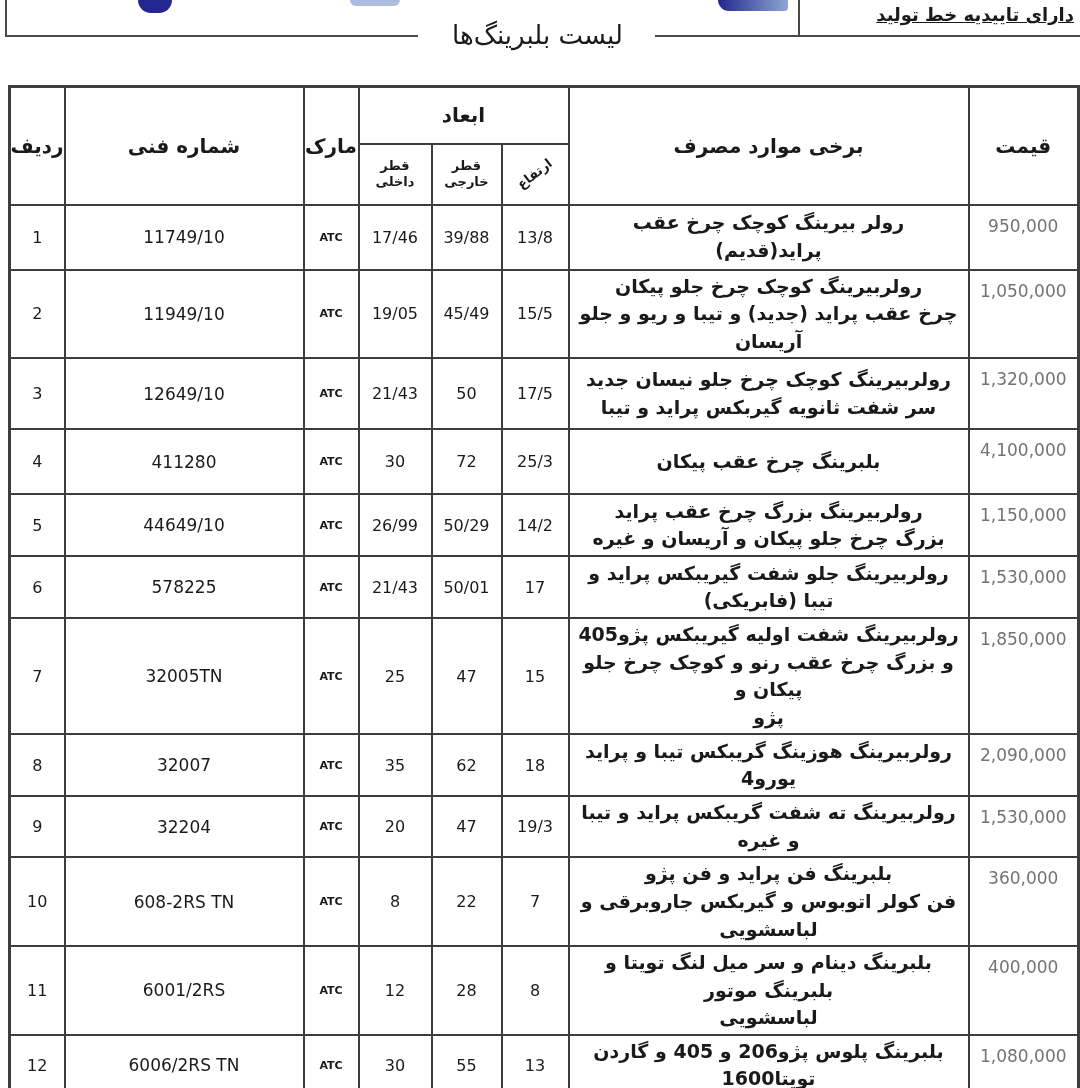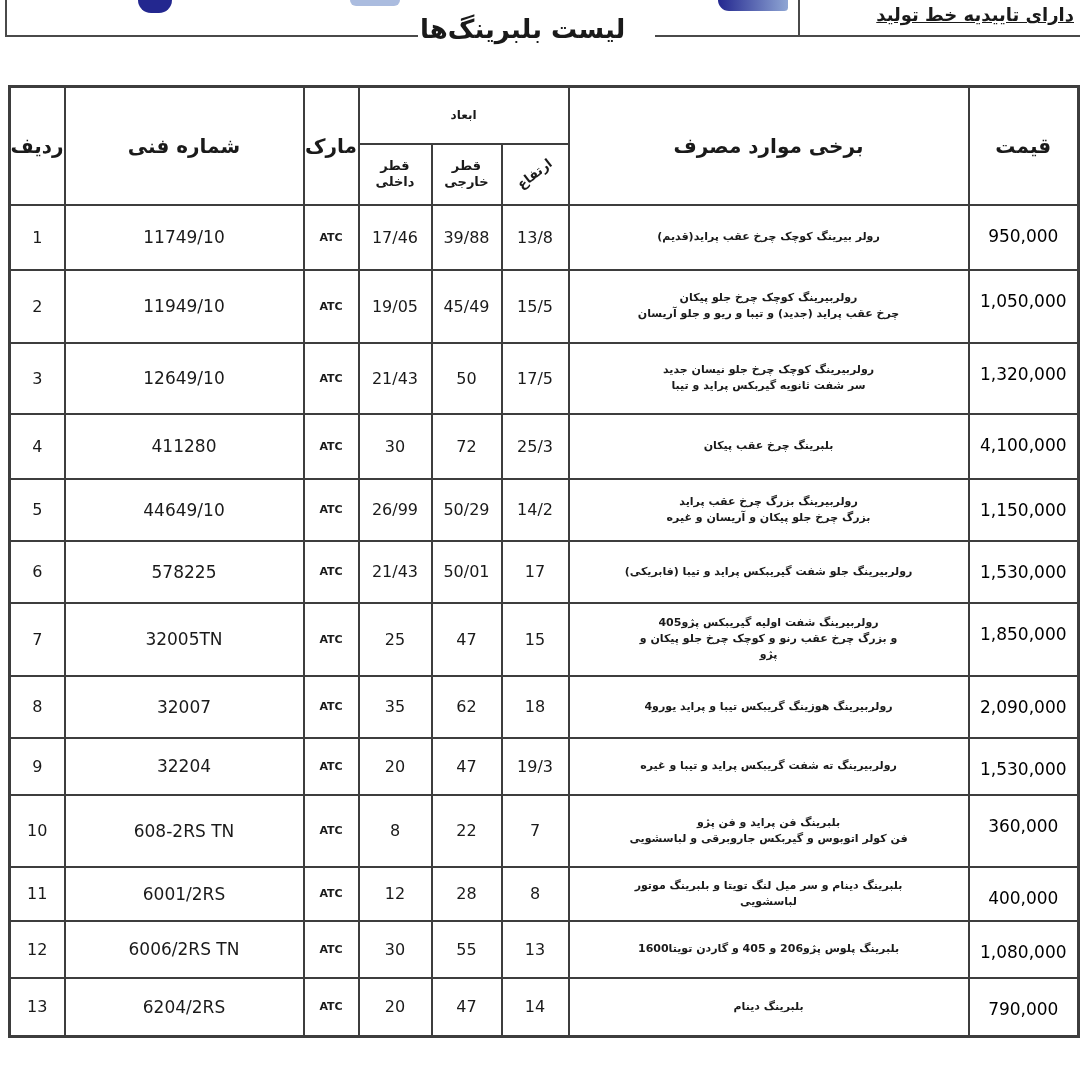--- a/index.html
+++ b/index.html
@@ -20,57 +20,57 @@
     border-bottom: 2px solid #4a4a4a;
   }
   .approval-box {
     position: absolute; left: 798px; top: 0; width: 282px; height: 37px;
     border-left: 2px solid #4a4a4a; border-bottom: 2px solid #4a4a4a;
     direction: rtl; text-align: right;
     font-size: 18px; font-weight: 600; padding: 4px 6px 0 2px;
     white-space: nowrap; overflow: hidden; text-decoration: underline;
   }
   .page-title {
-    position: absolute; left: 420px; top: 12px; width: 235px; height: 34px;
-    text-align: left; direction: rtl;
-    font-size: 26px; font-weight: 700; line-height: 34px;
+    position: absolute; left: 420px; top: 18px; width: 235px; height: 34px;
+    text-align: center; direction: rtl;
+    font-size: 26px; font-weight: 400; line-height: 34px;
   }
   .logo-frag { position: absolute; top: 0; }
   .logo-frag.a { left: 138px; width: 34px; height: 13px; border-radius: 0 0 17px 17px; }
   .logo-frag.b { left: 350px; width: 50px; height: 6px;  border-radius: 0 0 25px 25px; opacity: .75; }
   .logo-frag.c { left: 718px; width: 70px; height: 11px; border-radius: 0 0 14px 40px; }
 
   
   table.price-table {
     position: absolute; left: 8px; top: 85px; width: 1069px;
     border-collapse: collapse; table-layout: fixed;
     border: 3px solid #3d3d3d;
   }
   .price-table th, .price-table td {
     border: 2px solid #3d3d3d;
     text-align: center; vertical-align: middle;
     overflow: hidden;
   }
   .price-table thead th { font-weight: 700; direction: rtl; }
   th.h-main  { font-size: 20px; }
   th.h-sub   { font-size: 13px; white-space: pre-line; line-height: 1.25; }
-  th.h-group { font-size: 12px; }
+  th.h-group { font-size: 20px; }
   .rot { display: inline-block; transform: rotate(-38deg); font-size: 13px; font-weight: 700; }
 
   td.c-row    { font-size: 16px; }
   td.c-part   { font-size: 17px; font-weight: 400; direction: ltr; }
   td.c-brand  { font-size: 11px; font-weight: 700; direction: ltr; }
   td.c-dim    { font-size: 16px; direction: ltr; }
   td.c-usage  {
-    font-size: 11px; font-weight: 700; direction: rtl;
+    font-size: 19px; font-weight: 700; direction: rtl;
     white-space: pre-line; line-height: 1.45; padding: 2px 8px;
   }
   td.c-price  {
-    font-size: 17px; color: #000000; direction: ltr;
-    vertical-align: top; padding-top: 20px;
+    font-size: 17px; color: #737373; direction: ltr;
+    vertical-align: top; padding-top: 10px;
   }
 </style>
 </head>
 <body>
 
 <div class="lh-left-frame"></div>
 <div class="lh-mid-line"></div>
 <div class="logo-frag a" style="background: rgb(35, 39, 143);"></div>
 <div class="logo-frag b" style="background: rgb(143, 166, 212);"></div>
 <div class="logo-frag c" style="background: linear-gradient(90deg, rgb(35, 39, 143), rgb(143, 166, 212));"></div>

